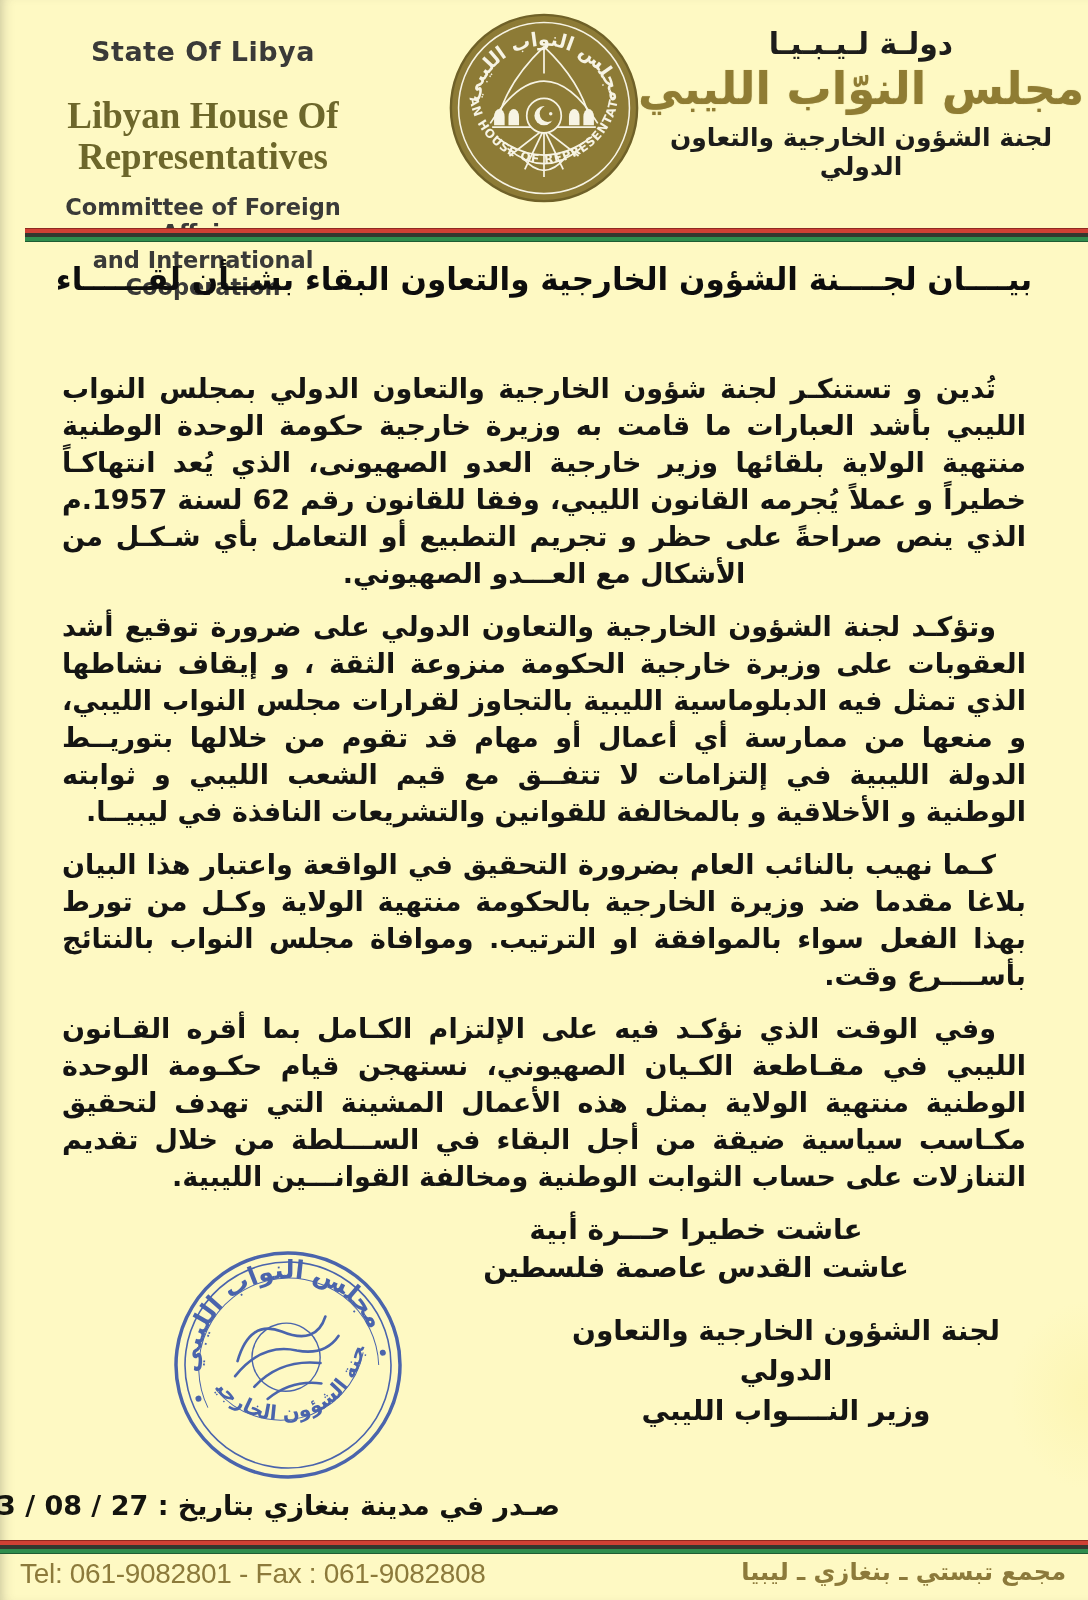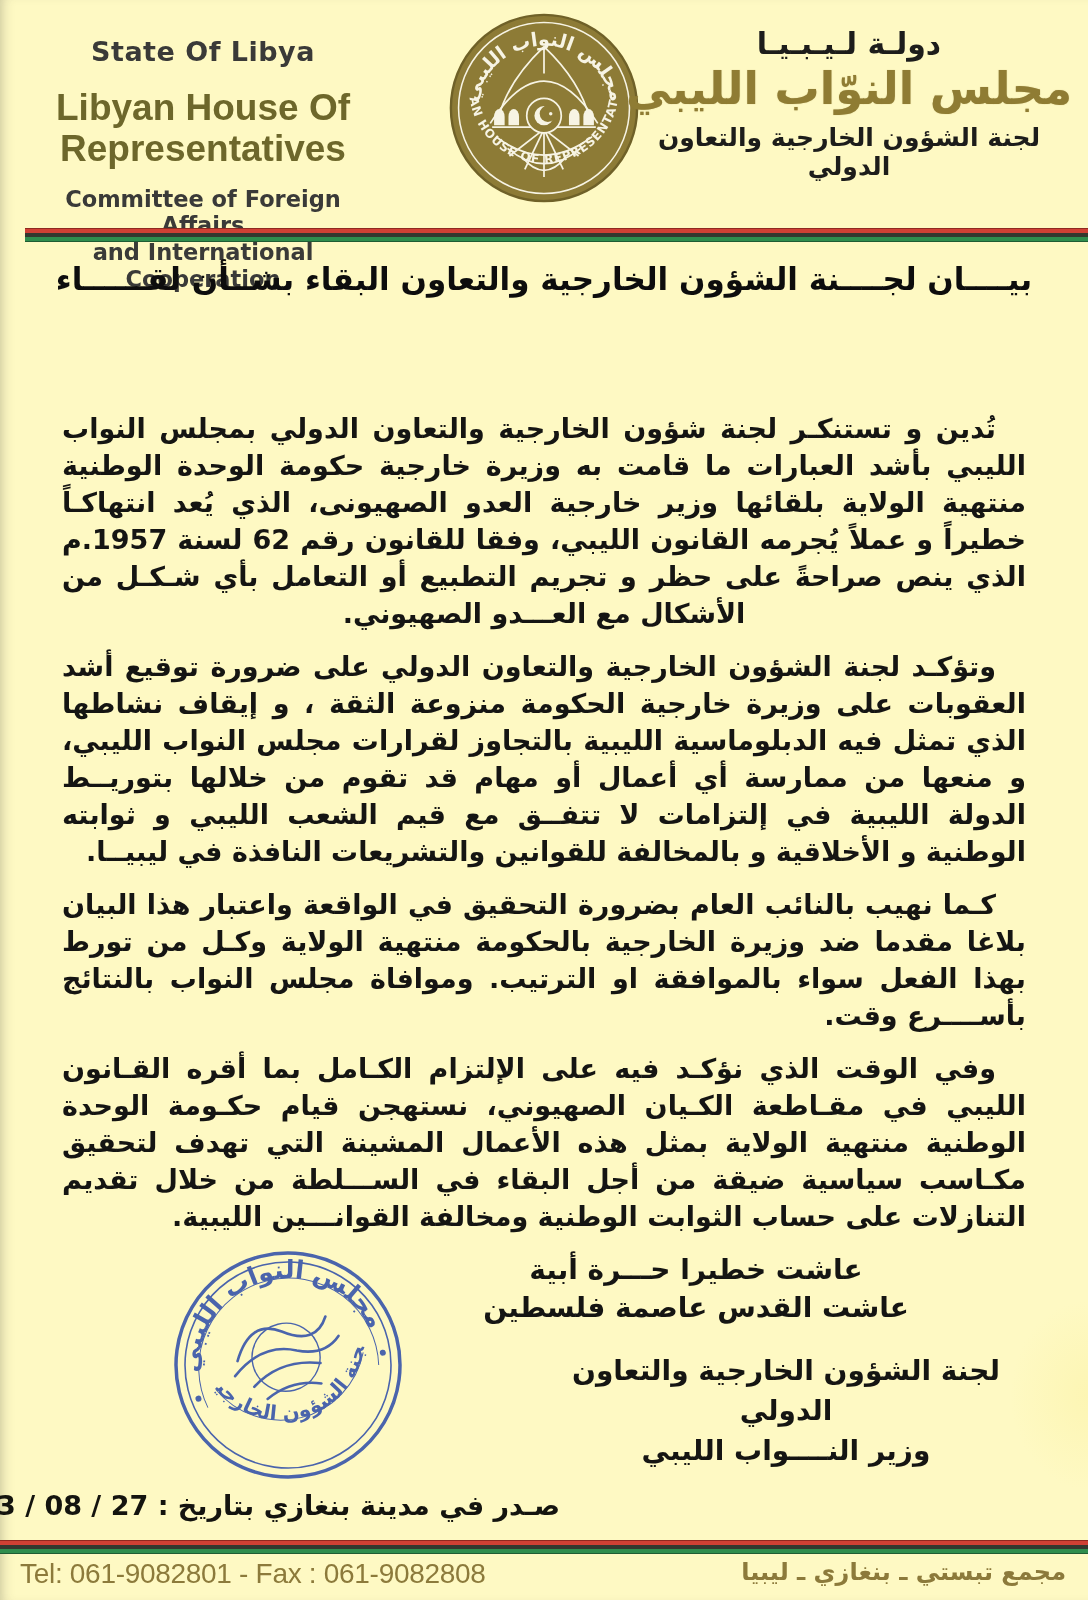--- a/index.html
+++ b/index.html
@@ -8,37 +8,37 @@
     width:1088px;height:1600px;
     margin:0 auto;
     background:#fef9c3;
     font-family:"DejaVu Sans",sans-serif;
     overflow:hidden;
     box-shadow:inset 10px 0 14px -10px rgba(60,60,55,.35);
   }
   
   .hdr-left{position:absolute;left:38px;top:36px;width:330px;text-align:center;color:#3a3a38;}
   .hdr-left .state{font-size:27px;font-weight:700;letter-spacing:.5px;}
-  .hdr-left .org{font-family:Liberation Sans, sans-serif;font-weight:700;font-size:37px;line-height:1.12;color:#6d672b;margin-top:20px;}
+  .hdr-left .org{font-family:Liberation Serif, serif;font-weight:700;font-size:37px;line-height:1.12;color:#6d672b;margin-top:28px;}
   .hdr-left .committee{font-size:22.5px;font-weight:700;line-height:1.18;margin-top:16px;color:#3a3a38;}
   .hdr-logo{position:absolute;left:448px;top:12px;width:192px;height:192px;}
-  .hdr-right{position:absolute;right:14px;top:26px;width:450px;text-align:center;direction:rtl;}
+  .hdr-right{position:absolute;right:2px;top:26px;width:450px;text-align:center;direction:rtl;}
   .hdr-right .state-ar{font-size:30px;font-weight:700;color:#1d1d1b;}
   .hdr-right .council-ar{font-size:45px;font-weight:700;color:#8f7c33;margin-top:0;line-height:1.25;text-shadow:0 0 1px rgba(143,124,51,.5);}
   .hdr-right .committee-ar{font-size:25px;font-weight:700;color:#1d1d1b;margin-top:6px;}
   
   .rule{height:14px;background:linear-gradient(to bottom,#8f2a20 0 7%,#cf4034 7% 38%,#33382f 38% 62%,#2f8d4d 62% 93%,#1f5c33 93% 100%);}
   .rule-top{position:absolute;left:25px;right:0;top:228px;}
   .rule-bottom{position:absolute;left:0;right:0;top:1540px;}
   
   .title{position:absolute;left:44px;top:254px;width:1000px;direction:rtl;text-align:center;
          font-weight:700;font-size:31px;line-height:50px;color:#0d0d0d;}
   
   .body{position:absolute;left:62px;top:370px;width:964px;direction:rtl;color:#151513;
-        font-weight:700;font-size:27px;line-height:37px;margin-top:40px;}
+        font-weight:700;font-size:27px;line-height:37px;}
   .body p{margin:0 0 16px 0;text-align:justify;text-indent:30px;}
   .body p.center-last{text-align-last:center;}
   .slogans{margin-top:6px;width:660px;text-align:center;font-size:28px;line-height:38px;}
   .signature{margin-top:24px;width:480px;text-align:center;font-size:28px;line-height:40px;}
   
   .stamp{position:absolute;left:168px;top:1245px;width:240px;height:240px;
          transform:rotate(-14deg);opacity:.92;}
   
   .dateline{position:absolute;top:1490px;right:528px;direction:rtl;white-space:nowrap;
             font-weight:700;font-size:27px;color:#14140f;}

